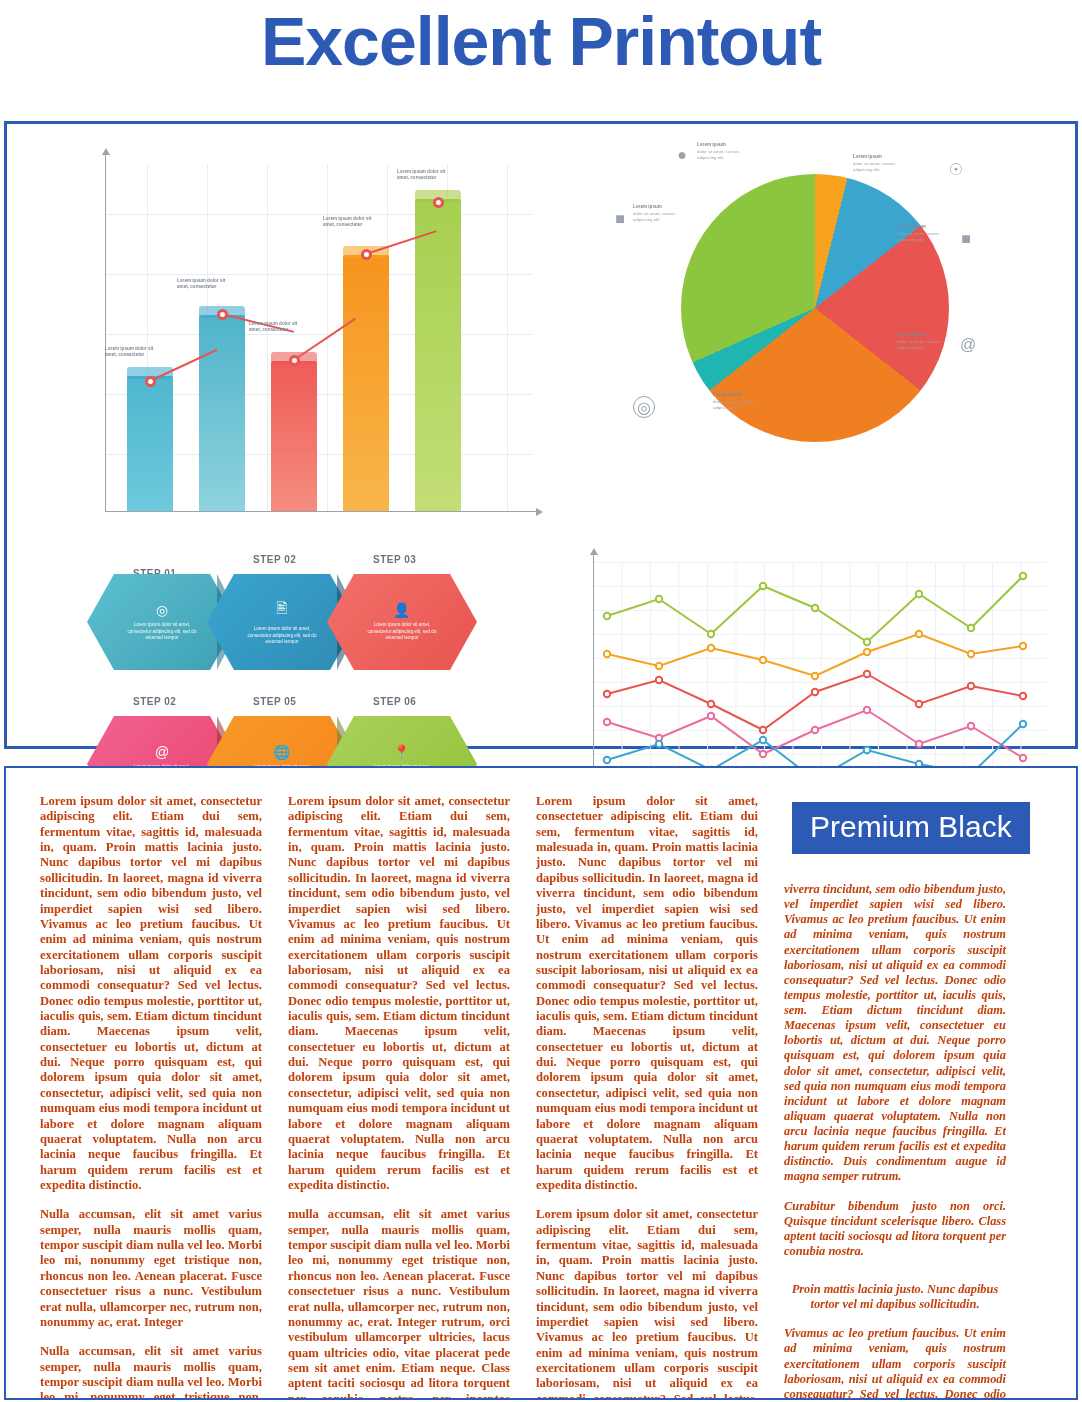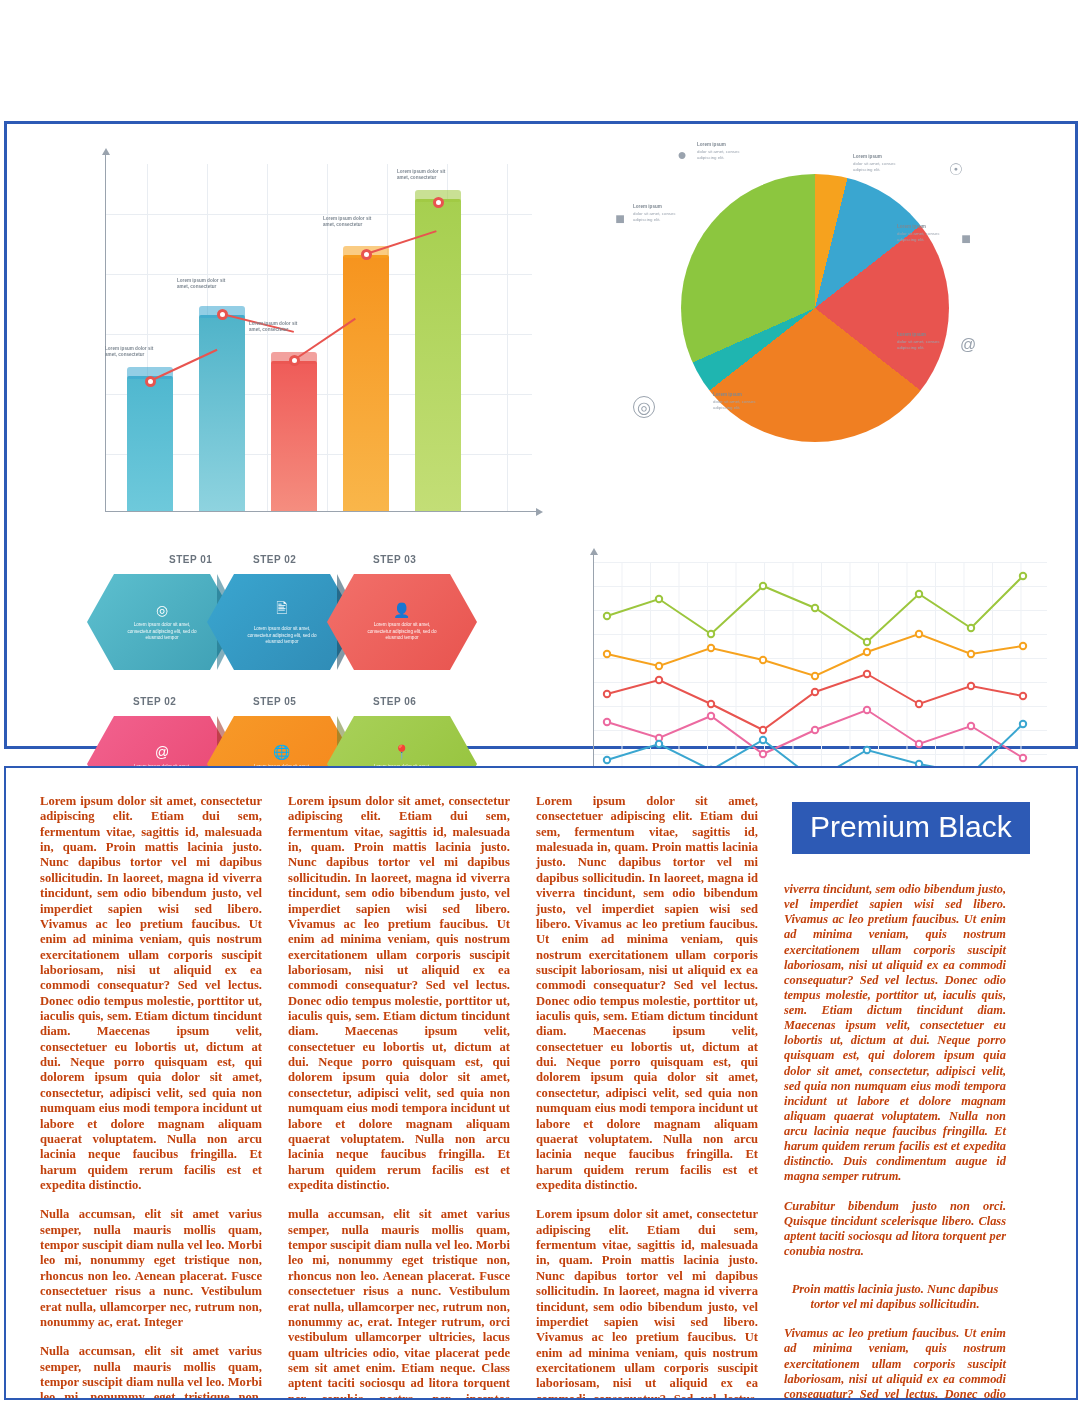--- a/index.html
+++ b/index.html
@@ -244,20 +244,21 @@
     text-align: center;
     font-style: italic;
     margin-top: 23px;
   }
 </style>
 </head>
 <body>
 
 <div class="page">
 
+  <div class="title">Excellent Printout</div>
 
   <div class="panel-top">
 
 
     <div class="chart-bars">
       <div class="bars-axis-y"></div>
       <div class="bars-axis-x"></div>
 
       <div class="grid-h" style="top:60px"></div>
       <div class="grid-h" style="top:120px"></div>
@@ -346,21 +347,21 @@
         <b>Lorem ipsum</b>
         <span>dolor sit amet, consec adipiscing elit.</span>
       </div>
       <div class="callout" style="left:146px;top:256px;">
         <b>Lorem ipsum</b>
         <span>dolor sit amet, consec adipiscing elit.</span>
       </div>
     </div>
 
     <div class="steps">
-      <div class="step-label" style="left:46px;top:0;margin-left:36px;">STEP 01</div>
+      <div class="step-label" style="left:46px;top:14px;">STEP 01</div>
       <div class="step-label" style="left:166px;top:0;">STEP 02</div>
       <div class="step-label" style="left:286px;top:0;">STEP 03</div>
 
       <div class="hex" style="left:0;top:20px;background:linear-gradient(135deg,#5dc0cf,#3e9fb4);">
         <div class="hex-ico">◎</div>
         <div class="hex-txt">Lorem ipsum dolor sit amet, consectetur adipiscing elit, sed do eiusmod tempor</div>
       </div>
       <div class="hex-shadow" style="left:130px;top:20px;background:#1c6d86;"></div>
 
       <div class="hex" style="left:120px;top:20px;background:linear-gradient(135deg,#3aa6d0,#2f8ab4);">

